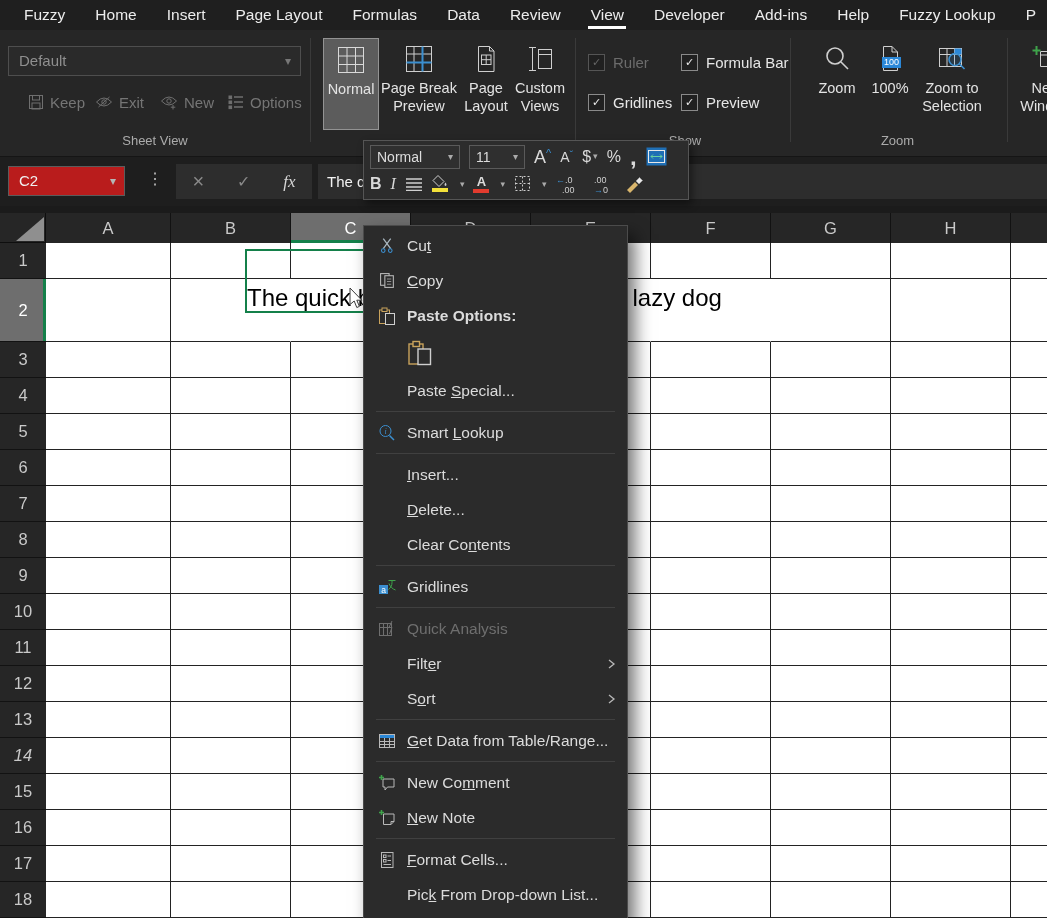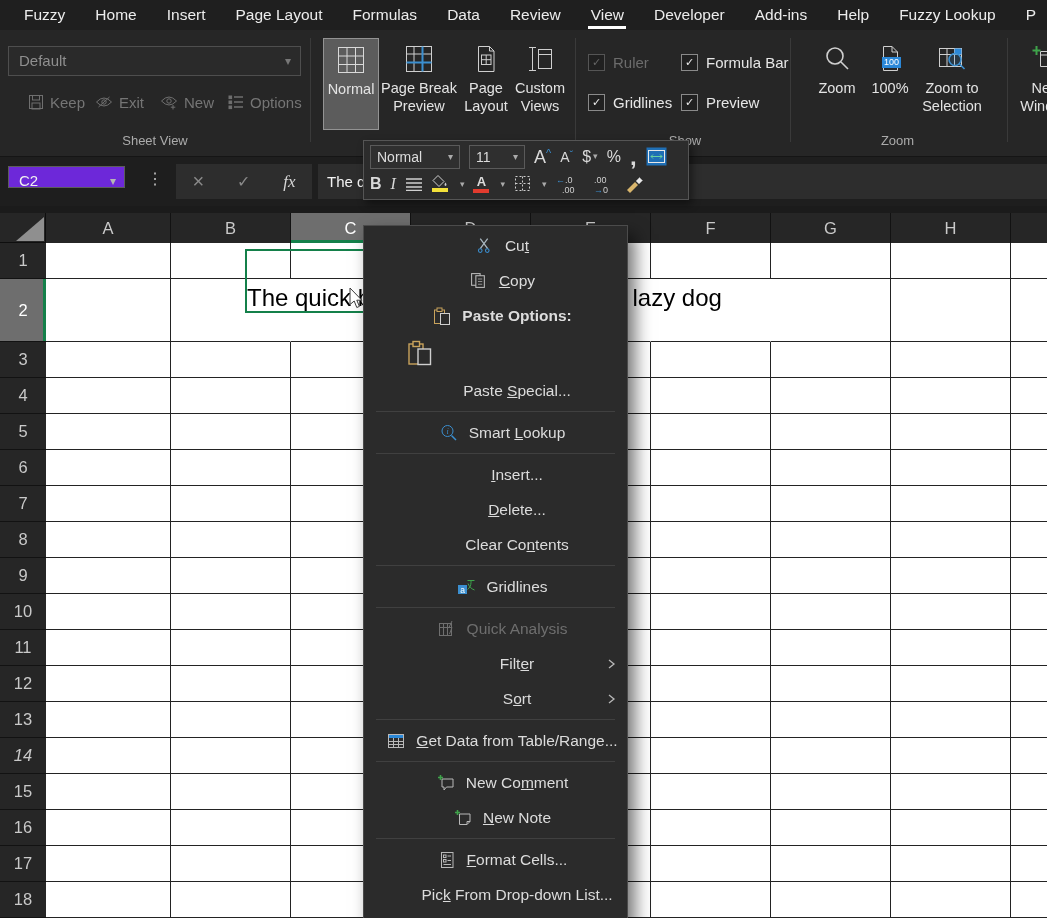--- a/index.html
+++ b/index.html
@@ -29,21 +29,21 @@
   .bigbtn .blabel{margin-top:6px;}
   .bigbtn.selected{background:#5c5c5c;border:1px solid #939393;}
   .chk{position:absolute;display:flex;align-items:center;gap:8px;font-size:15px;color:#e6e6e6;}
   .chk .box{width:15px;height:15px;border:1px solid #8a8a8a;background:#202020;display:flex;
             align-items:center;justify-content:center;font-size:11px;color:#ededed;line-height:1;}
   .chk.disabled{color:#6c6c6c;}
   .chk.disabled .box{border-color:#555;color:#666;}
 
   
   #frow{position:absolute;top:157px;left:0;width:100%;height:49px;background:#1e1e1e;}
-  #namebox{position:absolute;left:8px;top:9px;width:117px;height:22px;background:#6d28d9;
+  #namebox{position:absolute;left:8px;top:9px;width:117px;height:30px;background:#b91c1c;
            border:1px solid #5c5c5c;box-sizing:border-box;font-size:15px;color:#f0f0f0;
            line-height:28px;padding-left:10px;}
   #namebox .caret{position:absolute;right:8px;color:#b5b5b5;font-size:12px;top:0;}
   #fdots{position:absolute;left:147px;top:14px;color:#bdbdbd;font-size:16px;line-height:1;}
   #fxbar{position:absolute;left:176px;top:7px;width:136px;height:35px;background:#2d2d2d;
          display:flex;align-items:center;justify-content:space-around;}
   #btn-cancel{color:#8a8a8a;font-size:20px;}
   #btn-enter{color:#8a8a8a;font-size:16px;}
   #btn-fx{color:#d6d6d6;font-size:17px;font-family:"Liberation Serif",serif;font-style:italic;}
   #finput{position:absolute;left:318px;top:7px;right:0;height:35px;background:#2d2d2d;
@@ -82,21 +82,21 @@
   .cell{box-sizing:border-box;border-right:1px solid #232323;border-bottom:1px solid #232323;background:#fff;}
   .cell.noR{border-right-color:transparent;}
   #active-cell{position:absolute;left:245px;top:36px;width:121px;height:64px;border:2px solid #14804a;
         box-sizing:border-box;z-index:3;}
   #celltext{position:absolute;left:247px;top:36px;height:63px;display:flex;align-items:flex-end;
         padding-bottom:5px;font-size:24px;color:#000;white-space:nowrap;z-index:2;}
 
   
   #ctx{position:absolute;left:363px;top:225px;width:265px;background:#2b2b2b;border:1px solid #4b4b4b;
        box-sizing:border-box;z-index:50;padding-top:2px;box-shadow:7px 9px 16px rgba(0,0,0,.55);}
-  .mi{height:35px;display:flex;align-items:center;padding-left:11px;font-size:15.5px;color:#dcdcdc;position:relative;justify-content:center;}
+  .mi{height:35px;display:flex;align-items:center;padding-left:11px;font-size:15.5px;color:#dcdcdc;position:relative;}
   .mi .ic{width:24px;display:flex;justify-content:center;margin-right:8px;flex:0 0 24px;}
   .mi.bold .lbl{font-weight:bold;}
   .mi.disabled{color:#6e6e6e;}
   .mi .chev{position:absolute;right:10px;top:12px;}
   .sep{height:1px;background:#404040;margin:3px 12px;}
   .paste-row{height:40px;display:flex;align-items:center;padding-left:43px;}
 
   #cursor{position:absolute;left:349px;top:287px;z-index:60;}
 </style>
 </head>

